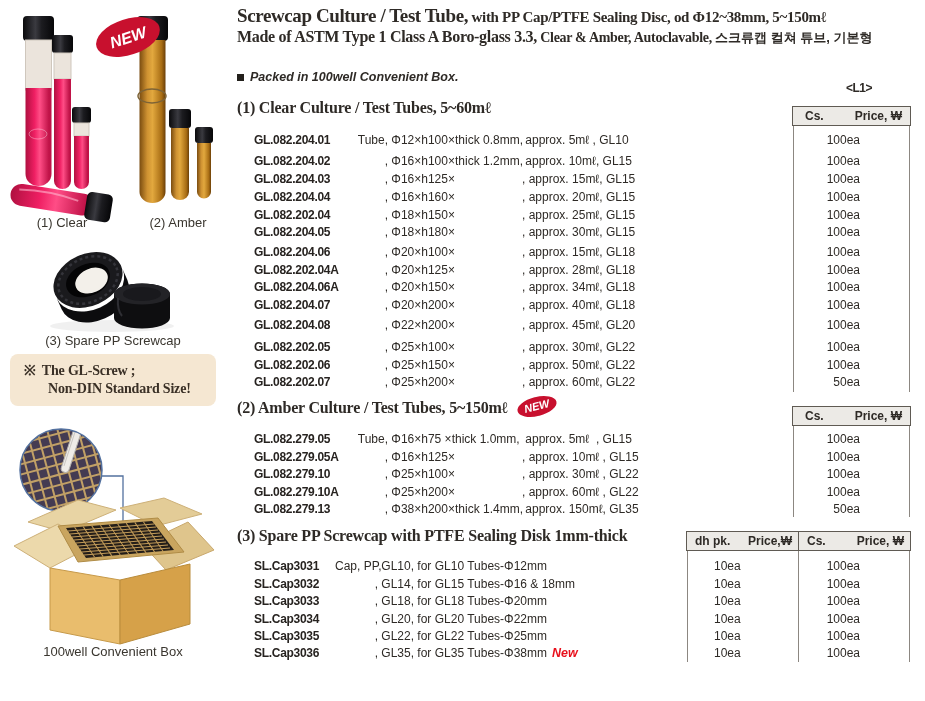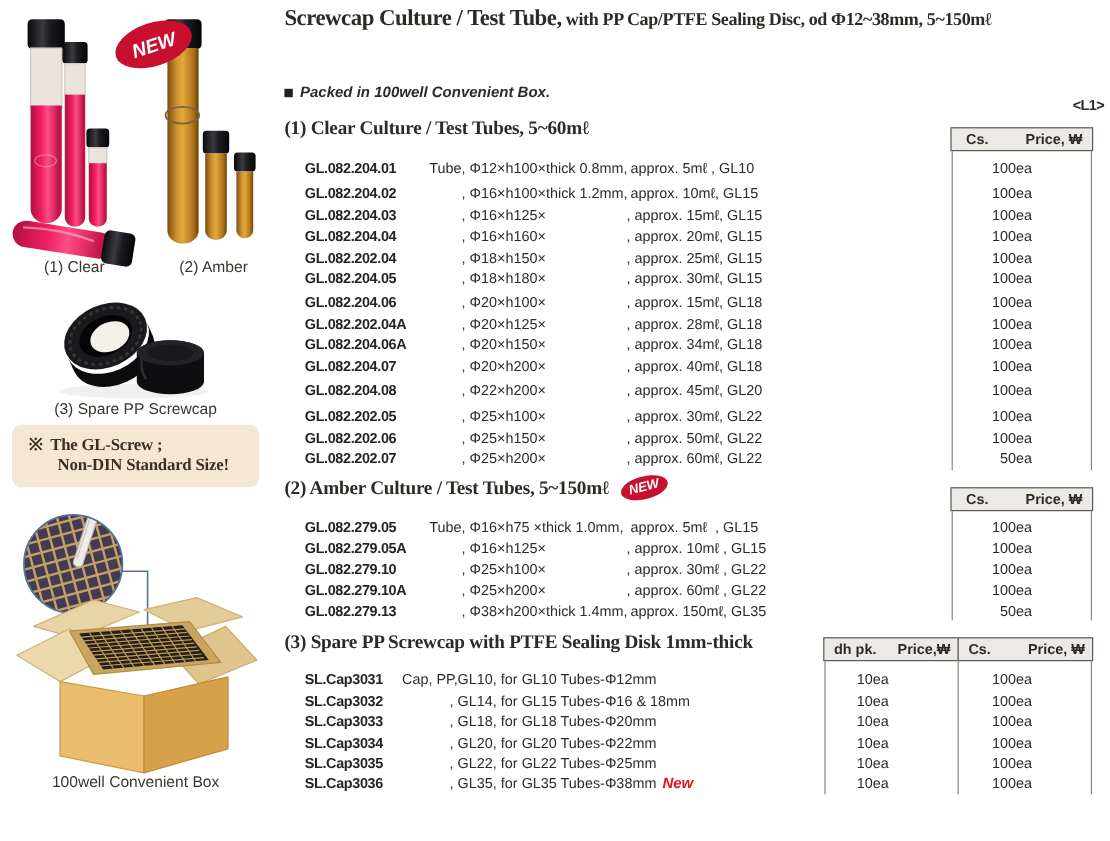--- a/index.html
+++ b/index.html
@@ -16,21 +16,21 @@
   .right{position:absolute;left:232px;top:0;width:693px;height:701px;}
   .title{position:absolute;left:5px;top:5px;white-space:pre;}
   .t-big{font-family:"Liberation Serif","DejaVu Serif",serif;font-weight:bold;font-size:19px;letter-spacing:-0.4px;}
   .t-sm{font-family:"Liberation Serif","DejaVu Serif",serif;font-weight:bold;font-size:15px;letter-spacing:-0.3px;margin-top:28px;}
   .title2{position:absolute;left:5px;top:28px;white-space:pre;}
   .t2-big{font-family:"Liberation Serif","DejaVu Serif",serif;font-weight:bold;font-size:16px;letter-spacing:-0.3px;}
   .t2-sm{font-family:"Liberation Serif","DejaVu Serif",serif;font-weight:bold;font-size:14px;letter-spacing:-0.3px;}
   .t2-kr{font-weight:bold;font-size:13px;}
   .packed{position:absolute;left:5px;top:70px;font-size:12.5px;font-weight:bold;font-style:italic;white-space:pre;}
   .sq{display:inline-block;width:7px;height:7px;background:#23201c;margin-right:6px;}
-  .lref{position:absolute;left:662px;top:81px;font-size:12px;font-weight:bold;letter-spacing:-0.5px;}
+  .lref{position:absolute;left:614px;top:81px;font-size:12px;font-weight:bold;letter-spacing:-0.5px;}
   .sec{position:absolute;left:5px;font-family:"Liberation Serif","DejaVu Serif",serif;
        font-weight:bold;font-size:16px;letter-spacing:-0.2px;white-space:pre;}
   .badge{display:inline-block;background:#c8102e;color:#fff;font-family:"Liberation Sans",sans-serif;
          font-style:italic;font-weight:bold;font-size:11px;padding:3px 7px 4px 7px;border-radius:50%;
          transform:rotate(-14deg);margin-left:10px;vertical-align:3px;letter-spacing:0;}
   
   .thead{position:absolute;height:20px;background:#eceae6;border:1px solid #5f5a53;box-sizing:border-box;
          display:flex;align-items:center;justify-content:space-between;font-weight:bold;font-size:12px;white-space:pre;}
   .tbody{position:absolute;border-left:1px solid #8c8781;border-right:1px solid #8c8781;box-sizing:border-box;}
   .tdiv{position:absolute;width:1px;background:#8c8781;}
@@ -222,20 +222,21 @@
         <polygon points="50,150 120,162 120,226 50,212" fill="#e9bd6d" stroke="#c79a4a"></polygon>
         <polygon points="120,162 190,146 190,206 120,226" fill="#d6a149" stroke="#b98c3c"></polygon>
       </g>
     </svg>
     <div class="cap-label" style="left:0;top:644px;width:226px">100well Convenient Box</div>
   </div>
 
   <div class="right">
 
     <div class="title"><span class="t-big">Screwcap Culture / Test Tube,</span><span class="t-sm"> with PP Cap/PTFE Sealing Disc, od Φ12~38mm, 5~150mℓ</span></div>
+    <div class="title2"><span class="t2-big">Made of ASTM Type 1 Class A Boro-glass 3.3,</span><span class="t2-sm"> Clear &amp; Amber, Autoclavable, </span><span class="t2-kr">스크류캡 컬쳐 튜브, 기본형</span></div>
 
     <div class="packed"><span class="sq"></span><span>Packed in 100well Convenient Box.</span></div>
     <div class="lref">&lt;L1&gt;</div>
 
     <div class="sec" style="top:99px">(1) Clear Culture / Test Tubes, 5~60mℓ</div>
     <div class="thead" style="left:560px;top:106px;width:119px;padding:0 8px 0 12px">
       <span>Cs.</span>
       <span>Price, ₩</span>
     </div>
     <div class="tbody" style="left:561px;top:126px;width:117px;height:266px"></div>

